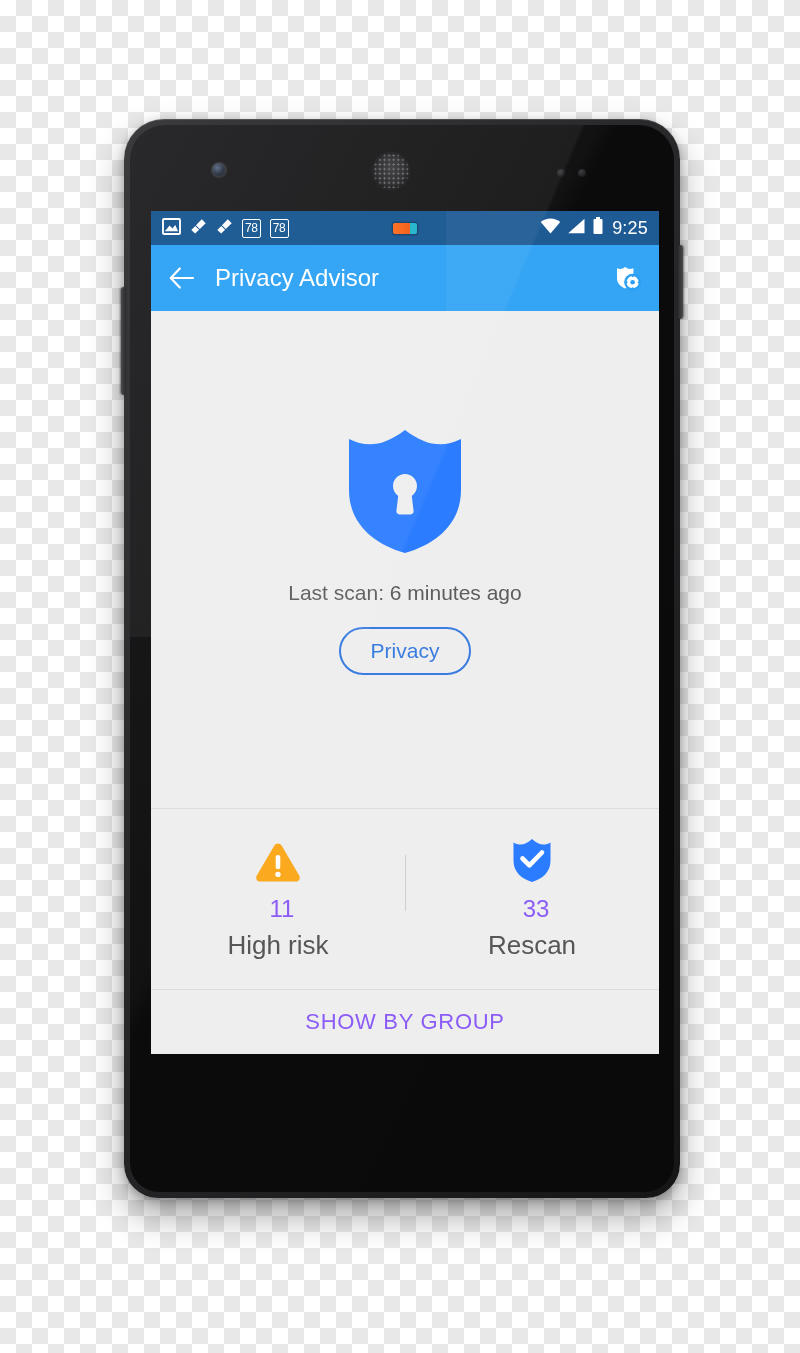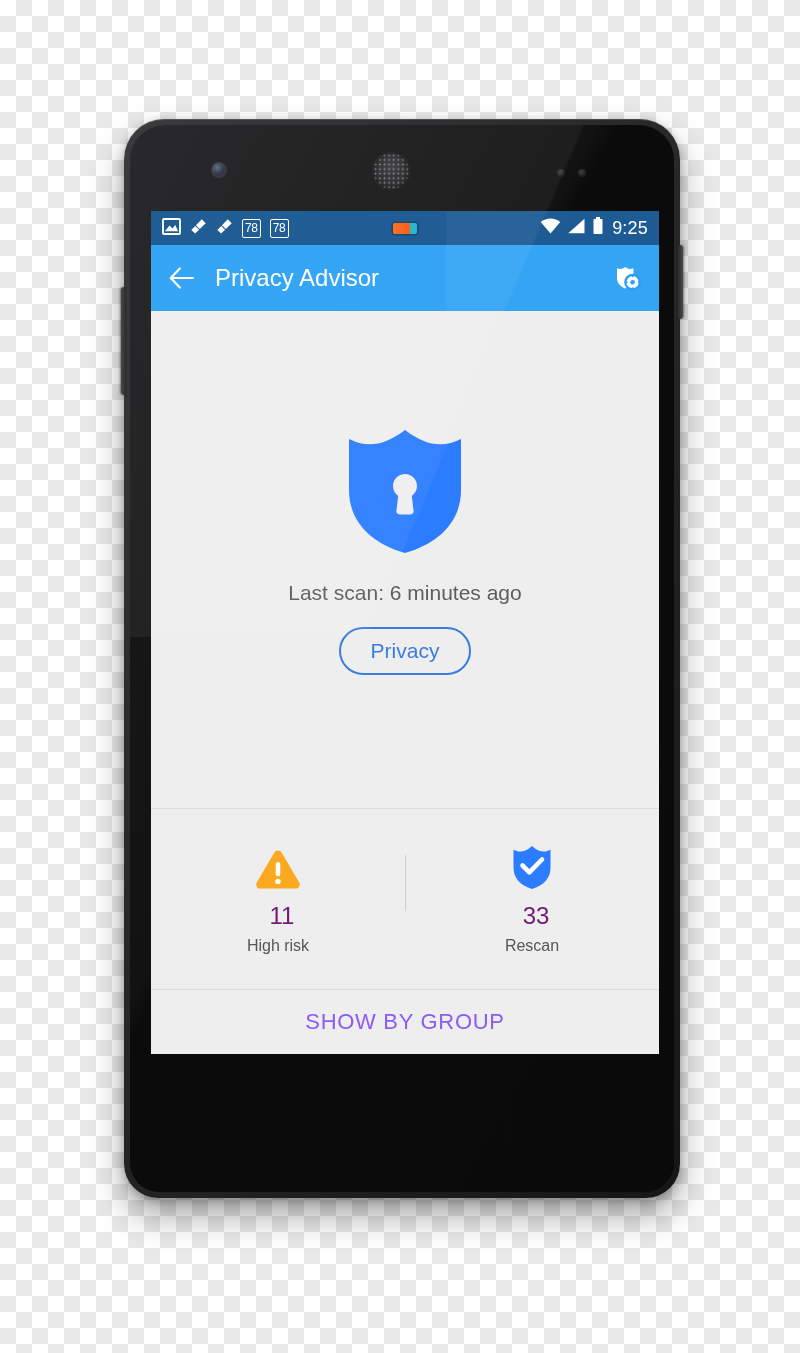--- a/index.html
+++ b/index.html
@@ -286,26 +286,26 @@
     justify-content: center;
   }
   .stat-icon {
     height: 46px;
     display: flex;
     align-items: flex-end;
     margin-bottom: 12px;
   }
   .stat-count {
     font-size: 24px;
-    color: #701a75;
+    color: #8b5cf6;
     margin-bottom: 7px;
     margin-left: 8px;
   }
   .stat-label {
-    font-size: 16px;
+    font-size: 26px;
     color: #565656;
   }
   #stats-divider {
     position: absolute;
     left: 50%;
     top: 46px;
     width: 1px;
     height: 56px;
     background: #cfcfcf;
   }

